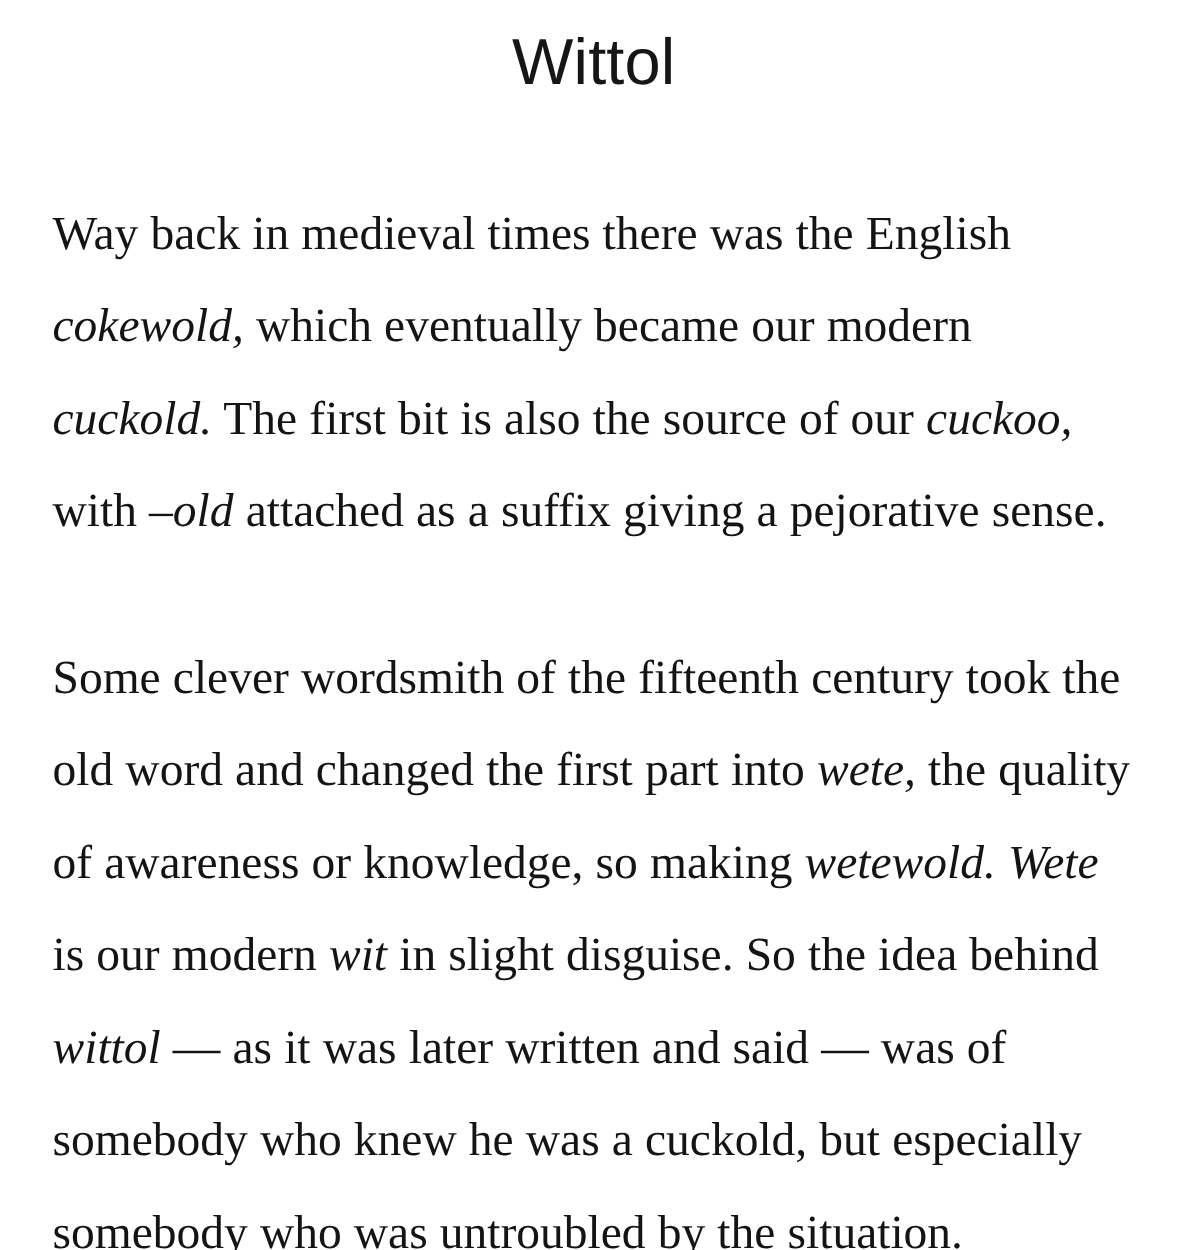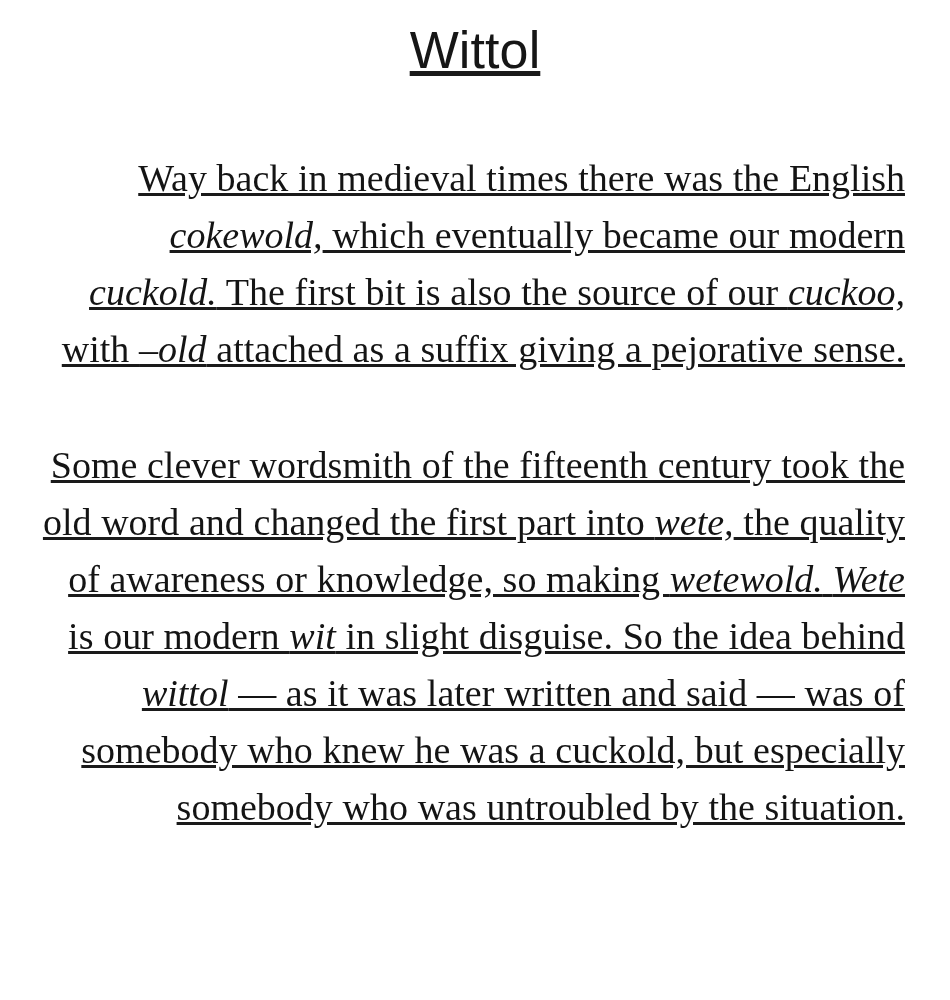--- a/index.html
+++ b/index.html
@@ -15,45 +15,44 @@
     font-family: "Liberation Serif", "DejaVu Serif", serif;
     color: #1a1a1a;
     -webkit-font-smoothing: antialiased;
   }
   .page {
     width: 950px;
     height: 816px;
     position: relative;
     background: #ffffff;
     box-sizing: border-box;
-    text-decoration: underline;
   }
   .article-title {
     font-family: "Liberation Sans", "DejaVu Sans", sans-serif;
     font-size: 52px;
     font-weight: 400;
     line-height: 1;
     text-align: center;
     color: #161616;
     margin: 0;
     padding-top: 24px;
     letter-spacing: 0.1px;
   }
   .article-body {
     margin: 0;
     padding: 0 45px 0 42px;
     box-sizing: border-box;
   }
   .body-paragraph {
     font-family: "Liberation Serif", "DejaVu Serif", serif;
     font-size: 38px;
-    line-height: 57px;
+    line-height: 74px;
     color: #141414;
     margin: 0;
-    text-align: right;
+    text-align: left;
     word-spacing: 0.2px;
   }
   .body-paragraph + .body-paragraph {
     margin-top: 59px;
   }
   .body-paragraph em,
   .body-paragraph i {
     font-style: italic;
   }
   #para-1 {

